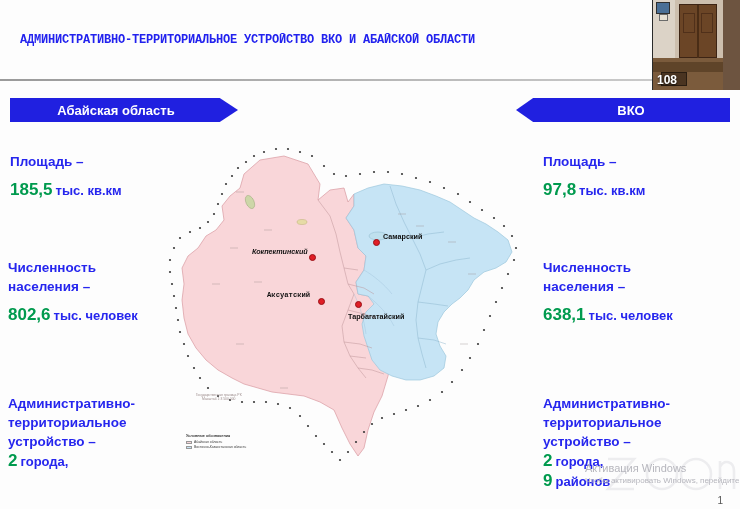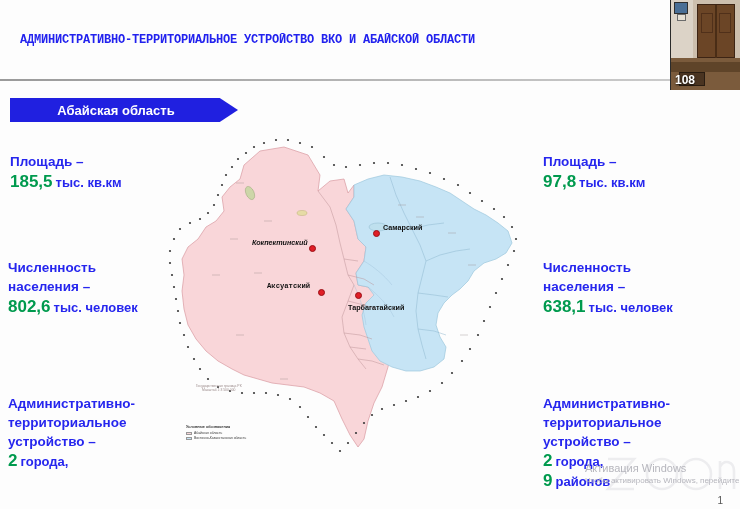--- a/index.html
+++ b/index.html
@@ -33,21 +33,21 @@
     position: absolute;
     left: 0; top: 79px;
     width: 740px; height: 2px;
     background: linear-gradient(to right,#9a9a9a,#b9b9b9 55%,#cfcfcf);
   }
 
   
   #video-thumb {
     position: absolute;
     right: 0; top: 0;
-    width: 70px; height: 90px;
+    width: 88px; height: 90px;
     overflow: hidden;
     background: #6d5440;
     border-left: 1px solid #2b2b2b;
   }
   .vt-wall     { position:absolute; left:0; top:0; width:70px; height:58px; background:#cdbfae; }
   .vt-wall2    { position:absolute; left:0; top:0; width:22px; height:58px; background:#dcd3c7; }
   .vt-picture  { position:absolute; left:3px; top:2px; width:14px; height:12px; background:#4a6f96; border:1px solid #2f2f2f; }
   .vt-picture2 { position:absolute; left:6px; top:14px; width:9px;  height:7px;  background:#e6e0d4; border:1px solid #6b6b6b; }
   .vt-door     { position:absolute; left:26px; top:4px; width:38px; height:54px; background:#6b4526; border:1px solid #3d2414; }
   .vt-door:after{ content:""; position:absolute; left:17px; top:0; width:2px; height:54px; background:#4a2d16; }
@@ -91,21 +91,21 @@
 
   
   .stat {
     position: absolute;
     font-size: 13.5px;
     font-weight: bold;
     color: #2626ee;
     line-height: 19px;
   }
   .stat .lbl { display: block; white-space: nowrap; }
-  .stat .valrow { display: block; white-space: nowrap; margin-top: 1px; text-align: right; }
+  .stat .valrow { display: block; white-space: nowrap; margin-top: 9px; text-align: right; }
   .stat .num {
     color: #009a4e;
     font-size: 17px;
     font-weight: bold;
     margin-right: 3px;
   }
   .stat .unit {
     color: #2626ee;
     font-size: 13px;
     font-weight: bold;
@@ -116,21 +116,21 @@
   #stat-abai-area  { left: 10px; top: 152px; }
   #stat-abai-pop   { left: 8px;  top: 258px; }
   #stat-abai-admin { left: 8px;  top: 394px; }
   #stat-vko-area   { left: 543px; top: 152px; }
   #stat-vko-pop    { left: 543px; top: 258px; }
   #stat-vko-admin  { left: 543px; top: 394px; }
 
   
   #map {
     position: absolute;
-    left: 168px; top: 135px;
+    left: 168px; top: 144px;
     width: 352px; height: 350px;
   }
   #map svg { display:block; width:100%; height:100%; }
 
   .map-label {
     position: absolute;
     font-size: 7.2px;
     font-weight: bold;
     color: #111111;
     white-space: nowrap;
@@ -208,20 +208,23 @@
       <div class="vt-doorpanel2"></div>
     </div>
     <div class="vt-floor"></div>
     <div class="vt-desk"></div>
     <div class="vt-panel"></div>
     <div id="video-badge">108</div>
   </div>
 
   <div class="banner" id="banner-abai">
     <span>Абайская область</span>
+  </div>
+  <div class="banner" id="banner-vko">
+    <span>ВКО</span>
   </div>
 
   <div class="stat" id="stat-abai-area">
     <span class="lbl">Площадь –</span>
     <span class="valrow">
       <span class="num">185,5</span><span class="unit">тыс. кв.км</span>
     </span>
   </div>
 
   <div class="stat" id="stat-abai-pop">

